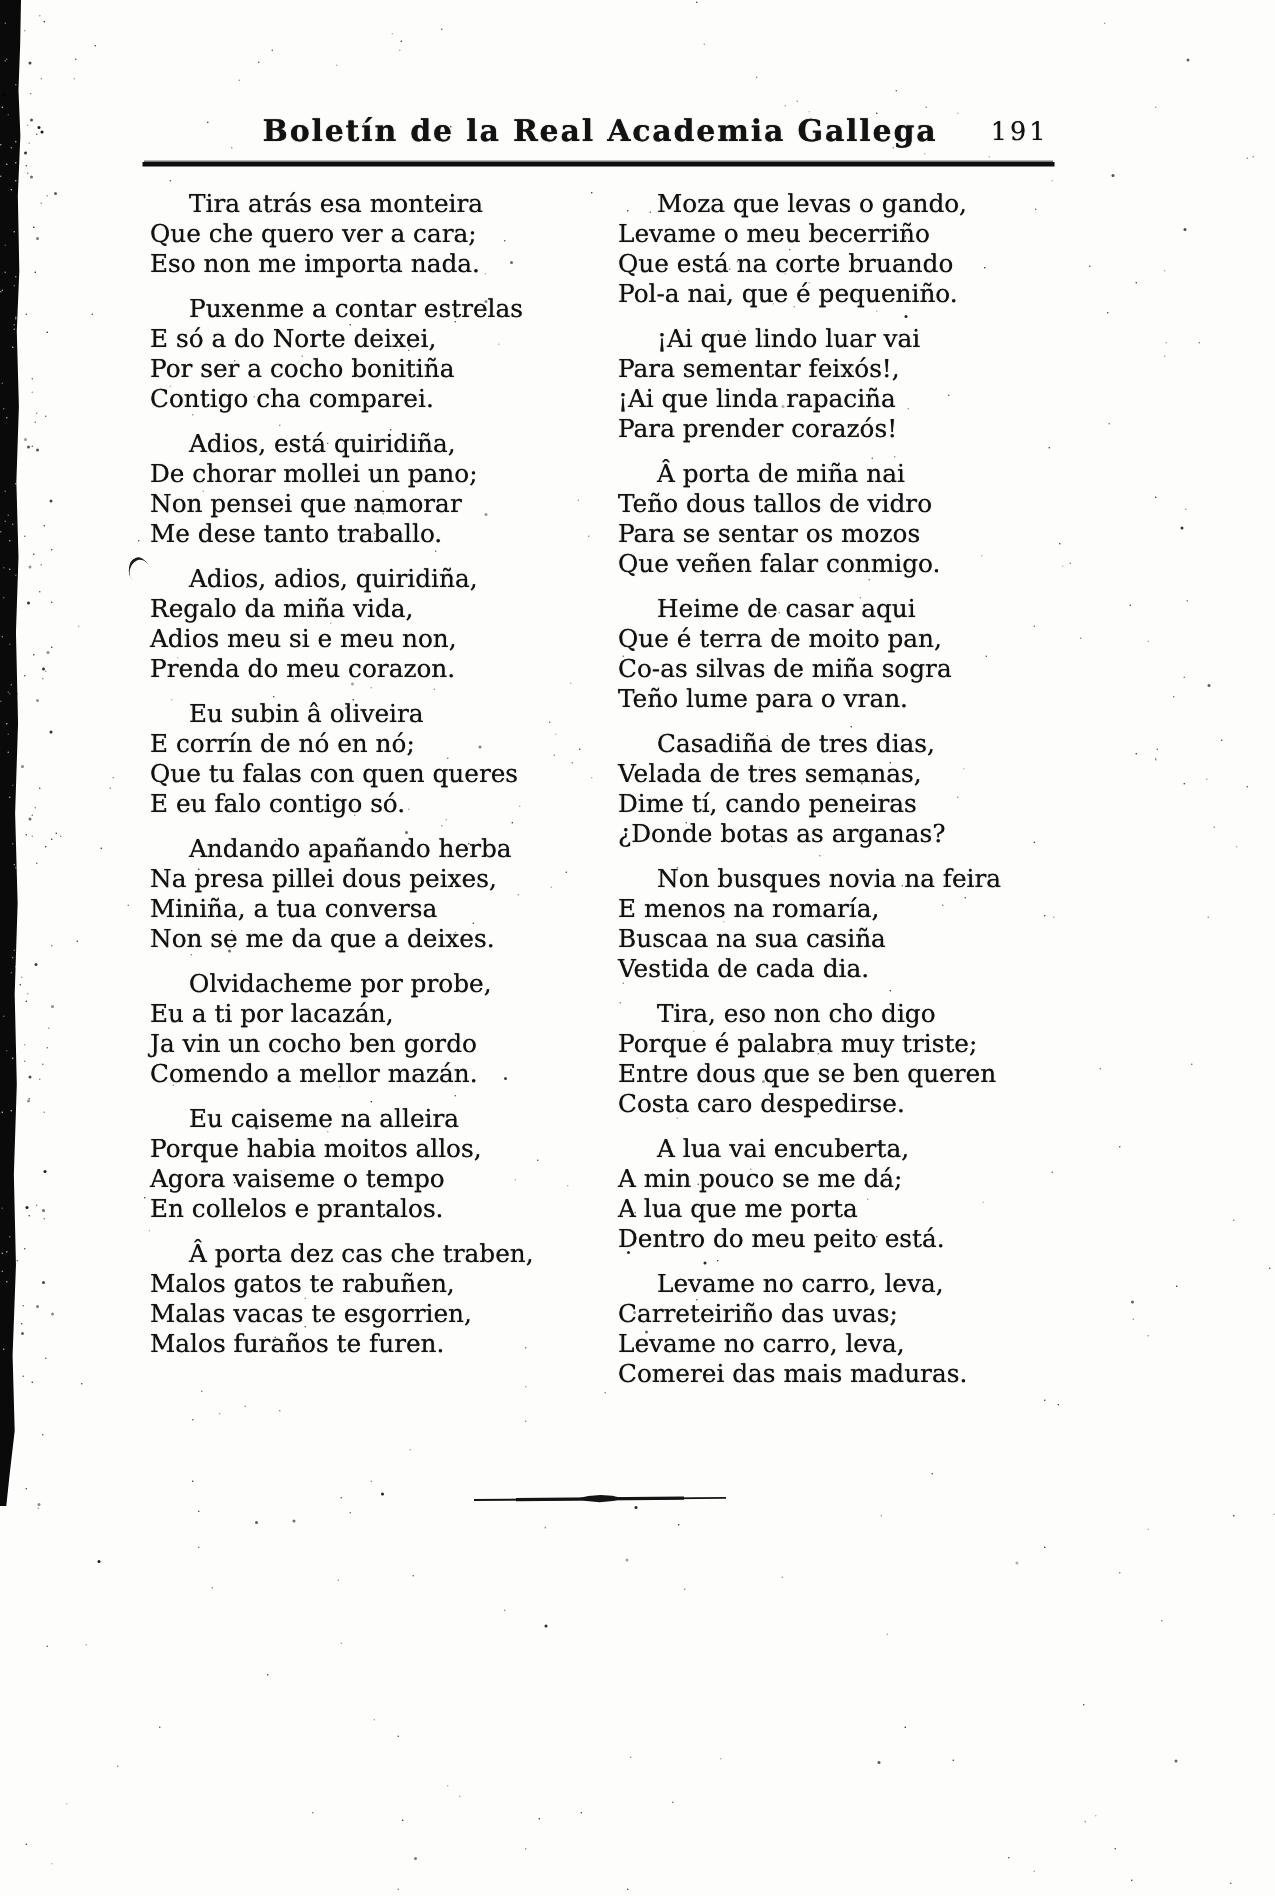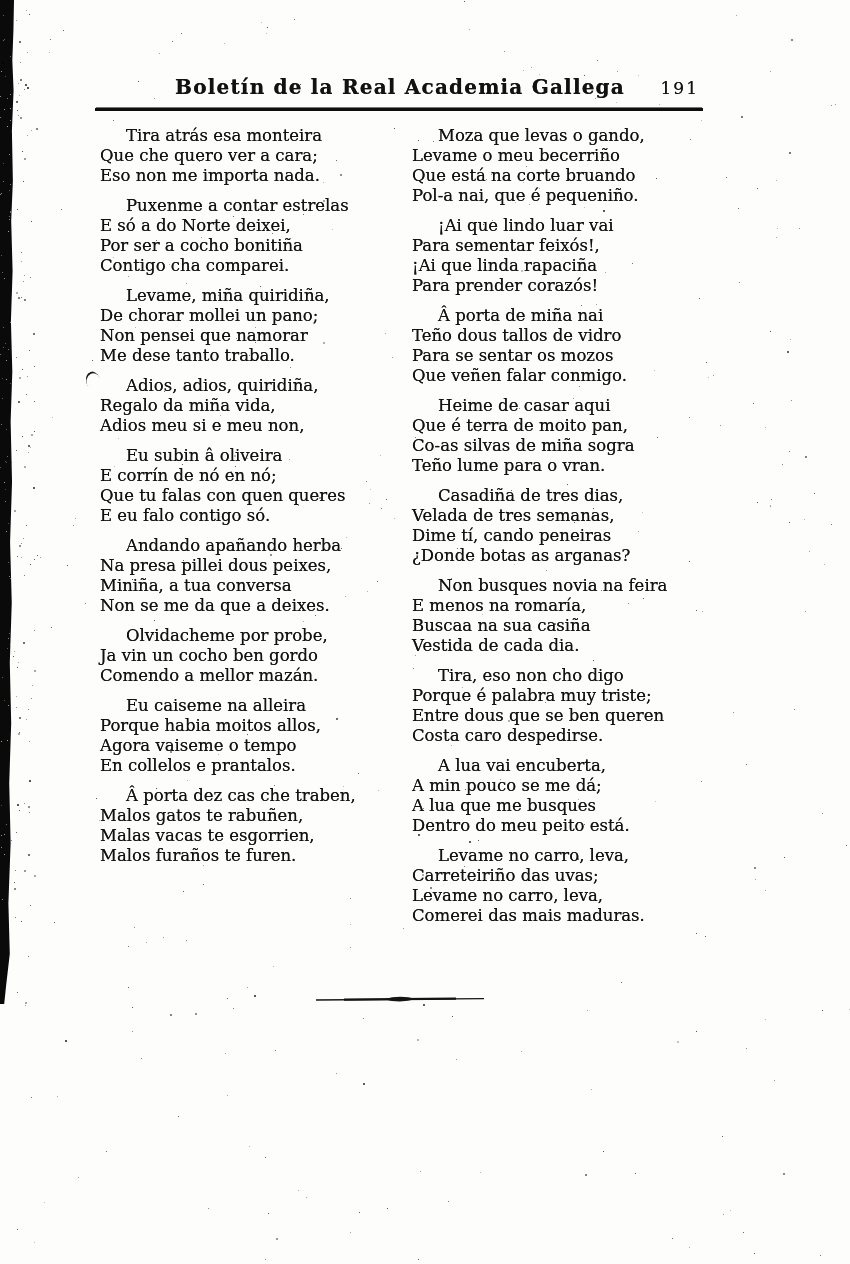--- a/index.html
+++ b/index.html
@@ -101,44 +101,46 @@
           <p class="verse">Que che quero ver a cara;</p>
           <p class="verse">Eso non me importa nada.</p>
         </div>
         <div class="stanza">
           <p class="verse">Puxenme a contar estrelas</p>
           <p class="verse">E só a do Norte deixei,</p>
           <p class="verse">Por ser a cocho bonitiña</p>
           <p class="verse">Contigo cha comparei.</p>
         </div>
         <div class="stanza">
-          <p class="verse">Levame, miña quiridiña,</p>
+          <p class="verse">Adios, está quiridiña,</p>
           <p class="verse">De chorar mollei un pano;</p>
           <p class="verse">Non pensei que namorar</p>
           <p class="verse">Me dese tanto traballo.</p>
         </div>
         <div class="stanza">
           <p class="verse">Adios, adios, quiridiña,</p>
           <p class="verse">Regalo da miña vida,</p>
           <p class="verse">Adios meu si e meu non,</p>
+          <p class="verse">Prenda do meu corazon.</p>
         </div>
         <div class="stanza">
           <p class="verse">Eu subin â oliveira</p>
           <p class="verse">E corrín de nó en nó;</p>
           <p class="verse">Que tu falas con quen queres</p>
           <p class="verse">E eu falo contigo só.</p>
         </div>
         <div class="stanza">
           <p class="verse">Andando apañando herba</p>
           <p class="verse">Na presa pillei dous peixes,</p>
           <p class="verse">Miniña, a tua conversa</p>
           <p class="verse">Non se me da que a deixes.</p>
         </div>
         <div class="stanza">
           <p class="verse">Olvidacheme por probe,</p>
+          <p class="verse">Eu a ti por lacazán,</p>
           <p class="verse">Ja vin un cocho ben gordo</p>
           <p class="verse">Comendo a mellor mazán.</p>
         </div>
         <div class="stanza">
           <p class="verse">Eu caiseme na alleira</p>
           <p class="verse">Porque habia moitos allos,</p>
           <p class="verse">Agora vaiseme o tempo</p>
           <p class="verse">En collelos e prantalos.</p>
         </div>
         <div class="stanza">
@@ -187,21 +189,21 @@
         </div>
         <div class="stanza">
           <p class="verse">Tira, eso non cho digo</p>
           <p class="verse">Porque é palabra muy triste;</p>
           <p class="verse">Entre dous que se ben queren</p>
           <p class="verse">Costa caro despedirse.</p>
         </div>
         <div class="stanza">
           <p class="verse">A lua vai encuberta,</p>
           <p class="verse">A min pouco se me dá;</p>
-          <p class="verse">A lua que me busques</p>
+          <p class="verse">A lua que me porta</p>
           <p class="verse">Dentro do meu peito está.</p>
         </div>
         <div class="stanza">
           <p class="verse">Levame no carro, leva,</p>
           <p class="verse">Carreteiriño das uvas;</p>
           <p class="verse">Levame no carro, leva,</p>
           <p class="verse">Comerei das mais maduras.</p>
         </div>
       </section>
   </main>

